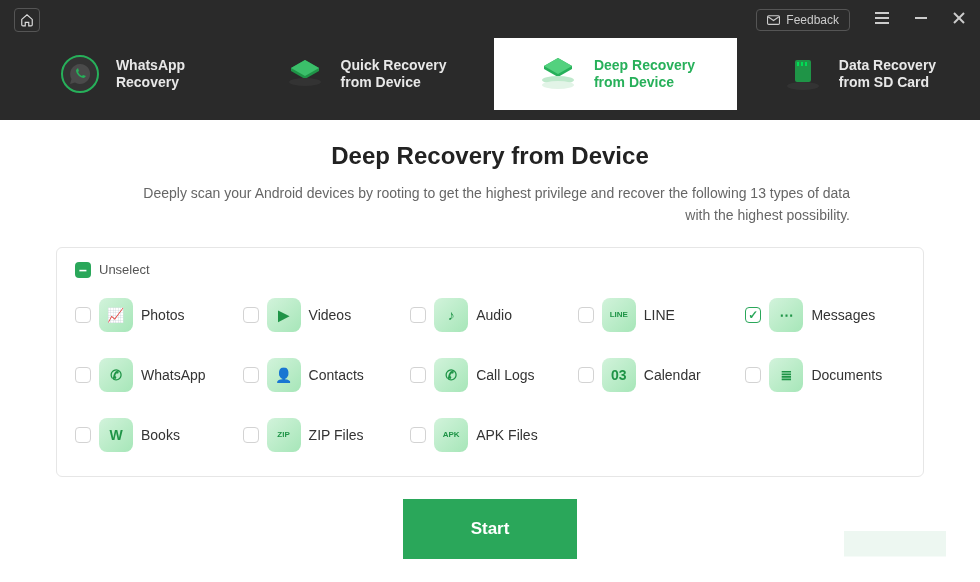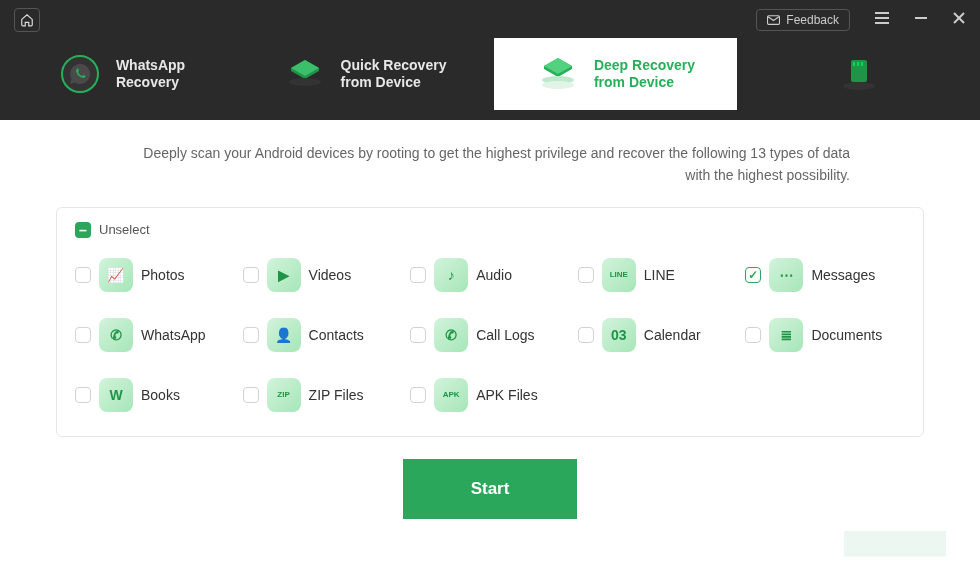--- a/index.html
+++ b/index.html
@@ -216,25 +216,30 @@
       <div class="tab">
         <div class="tab-icon">
           <svg width="44" height="44" viewBox="0 0 44 44">
             <ellipse cx="22" cy="34" rx="16" ry="4" fill="#333"></ellipse>
             <rect x="14" y="8" width="16" height="22" rx="2" fill="#1f9447"></rect>
             <rect x="16" y="10" width="2" height="4" fill="#0d5"></rect>
             <rect x="20" y="10" width="2" height="4" fill="#0d5"></rect>
             <rect x="24" y="10" width="2" height="4" fill="#0d5"></rect>
           </svg>
         </div>
+        <div class="tab-text">
+          <span>Data Recovery</span>
+          <span>from SD Card</span>
+        </div>
       </div>
     </div>
 </div>
 
 <div class="main">
+  <h1>Deep Recovery from Device</h1>
   <p class="subtitle">Deeply scan your Android devices by rooting to get the highest privilege and recover the following 13 types of data with the highest possibility.</p>
 
   <div class="panel">
     <div class="unselect-row">
       <div class="unselect-box">–</div>
       <span class="unselect-label">Unselect</span>
     </div>
     <div class="grid" id="grid">
         <div class="item">
           <div class="chk"></div>

